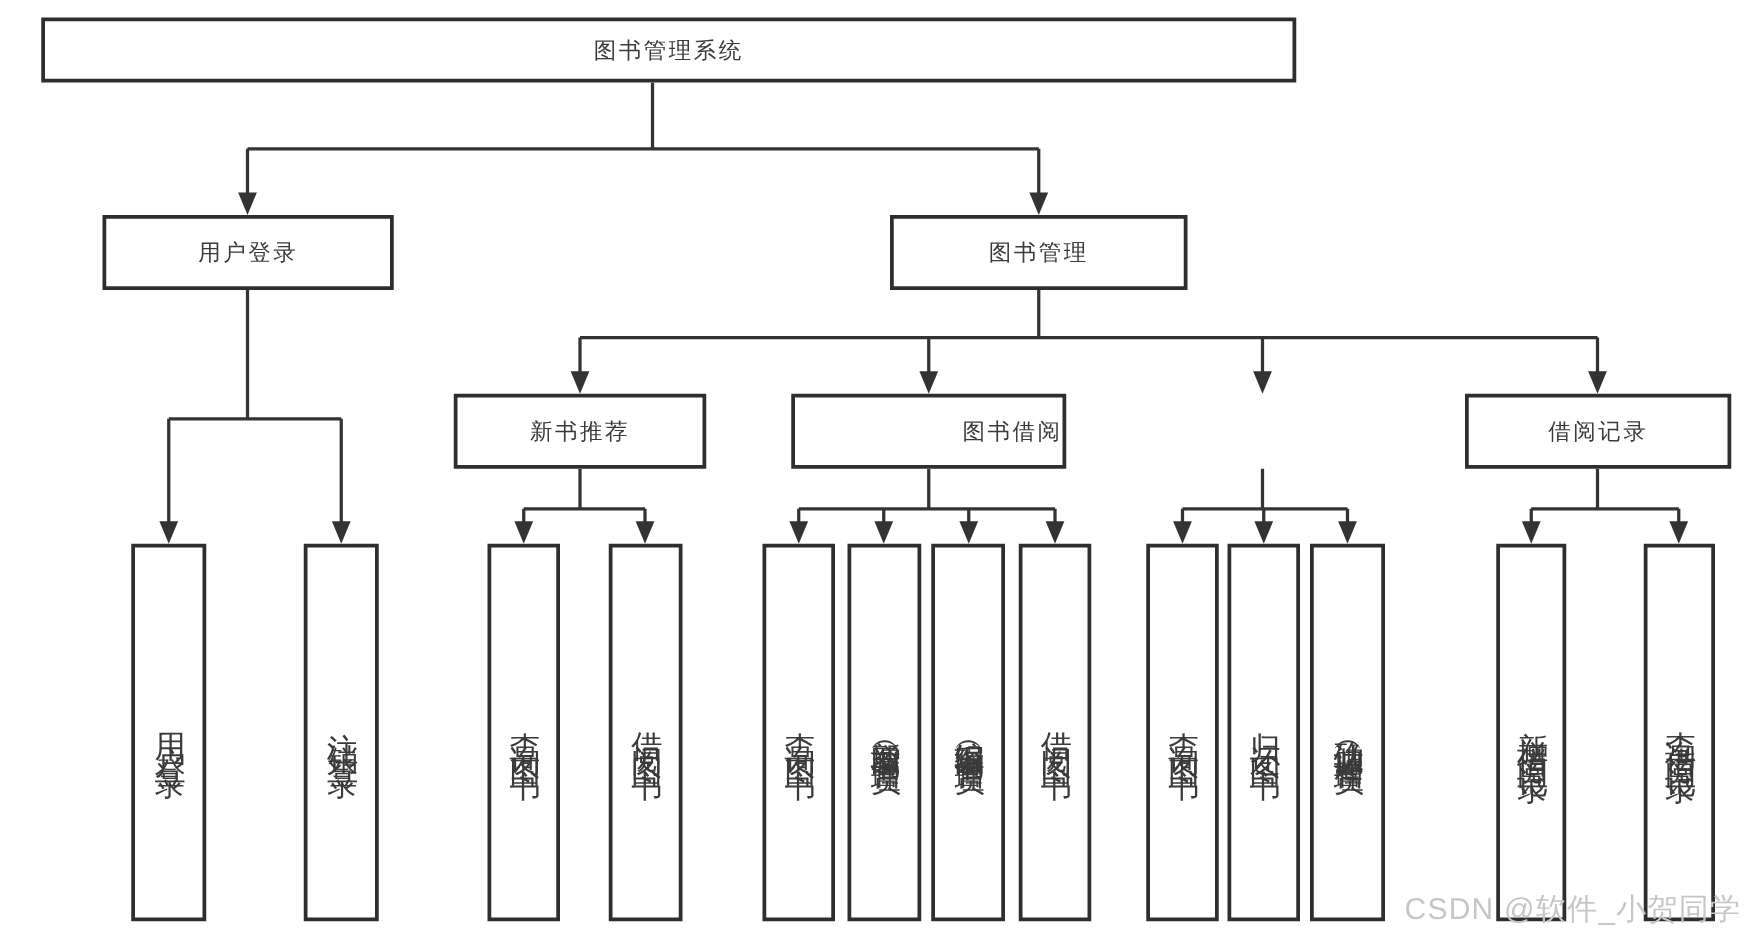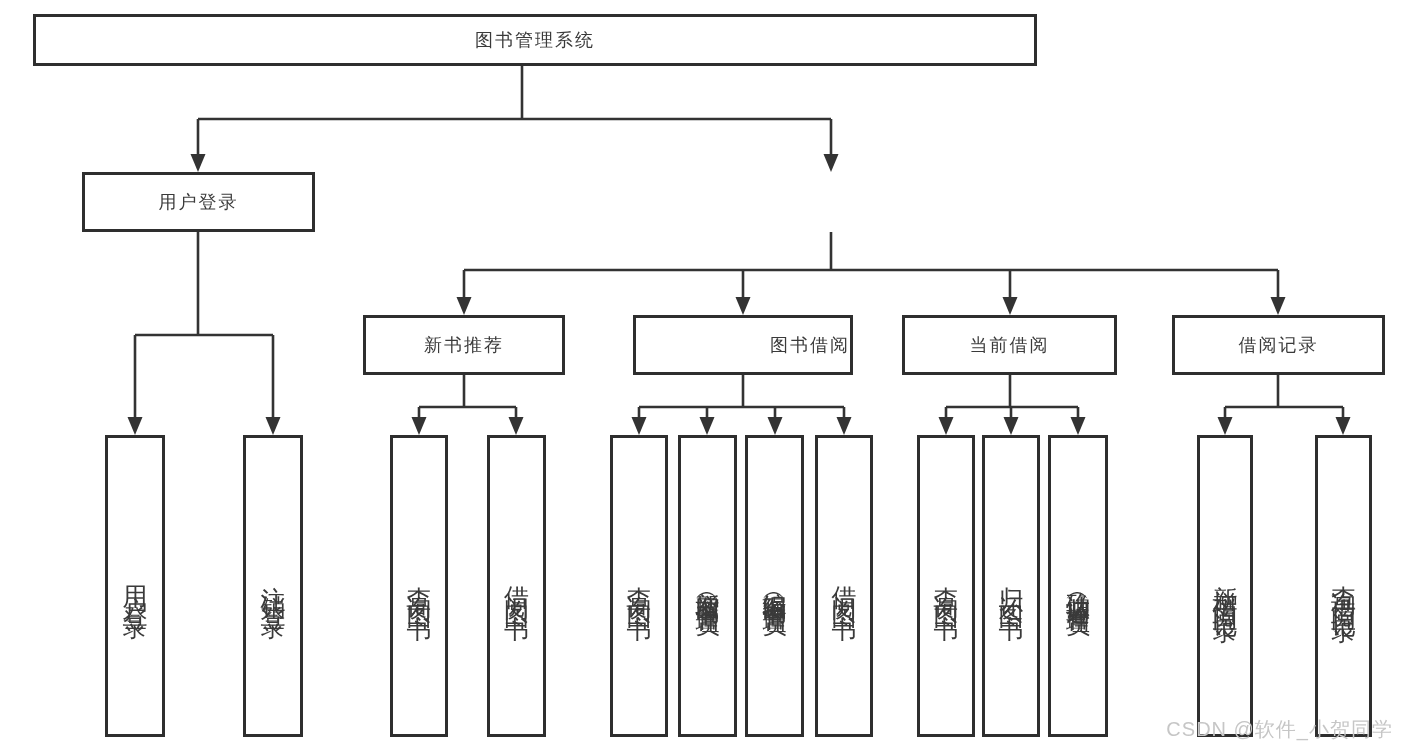--- a/index.html
+++ b/index.html
@@ -15,21 +15,21 @@
   .h-node{font-size:18px;letter-spacing:2px;white-space:nowrap;}
   .v-node span{
     writing-mode:vertical-rl;text-orientation:mixed;
     font-size:25px;line-height:1;display:block;
   }
   .sp-wide{letter-spacing:10px;}
   .sp-mid{letter-spacing:7px;}
   .sp-tight{letter-spacing:3px;font-size:24px !important;}
   .watermark{
     position:absolute;right:12px;bottom:4px;z-index:4;
-    font-size:20px;letter-spacing:1px;white-space:nowrap;
+    font-size:24px;letter-spacing:1px;white-space:nowrap;
   }
 </style>
 </head>
 <body>
 
 <div class="canvas">
 
   <svg id="connectors" width="1405" height="747" viewBox="0 0 1405 747">
       <line x1="522" y1="66" x2="522" y2="119" stroke="#333333" stroke-width="2.6"></line>
       <line x1="198" y1="119" x2="831" y2="119" stroke="#333333" stroke-width="2.6"></line>
@@ -85,29 +85,29 @@
       <polygon points="1335.5,417 1350.5,417 1343,435" fill="#333333"></polygon>
     </svg>
 
   <div class="node h-node" style="left:33px;top:14px;width:1004px;height:52px;">
     <span>图书管理系统</span>
   </div>
 
   <div class="node h-node" style="left:82px;top:172px;width:233px;height:60px;">
     <span>用户登录</span>
   </div>
+  <div class="node h-node" style="left:712px;top:172px;width:238px;height:60px;">
+    <span>图书管理</span>
+  </div>
 
   <div class="node h-node" style="left:363px;top:315px;width:202px;height:60px;font-family:Liberation Serif, serif;">
     <span>新书推荐</span>
   </div>
   <div class="node h-node" style="left:633px;top:315px;width:220px;height:60px;justify-content:flex-end;">
     <span>图书借阅</span>
-  </div>
-  <div class="node h-node" style="left:902px;top:315px;width:215px;height:60px;">
-    <span>当前借阅</span>
   </div>
   <div class="node h-node" style="left:1172px;top:315px;width:213px;height:60px;">
     <span>借阅记录</span>
   </div>
 
   <div class="node v-node" style="left:105px;top:435px;width:60px;height:302px;">
     <span class="sp-wide">用户登录</span>
   </div>
   <div class="node v-node" style="left:243px;top:435px;width:60px;height:302px;">
     <span class="sp-wide">注销登录</span>

